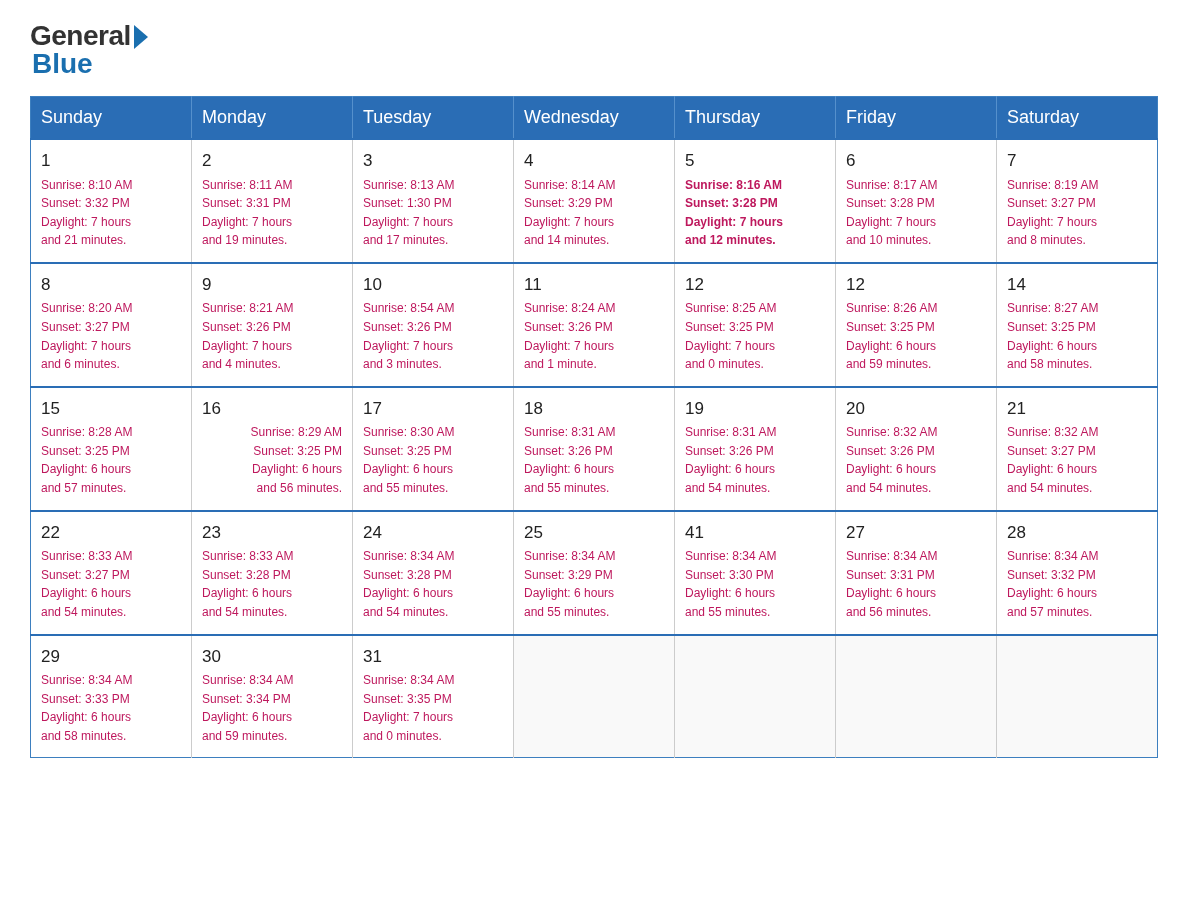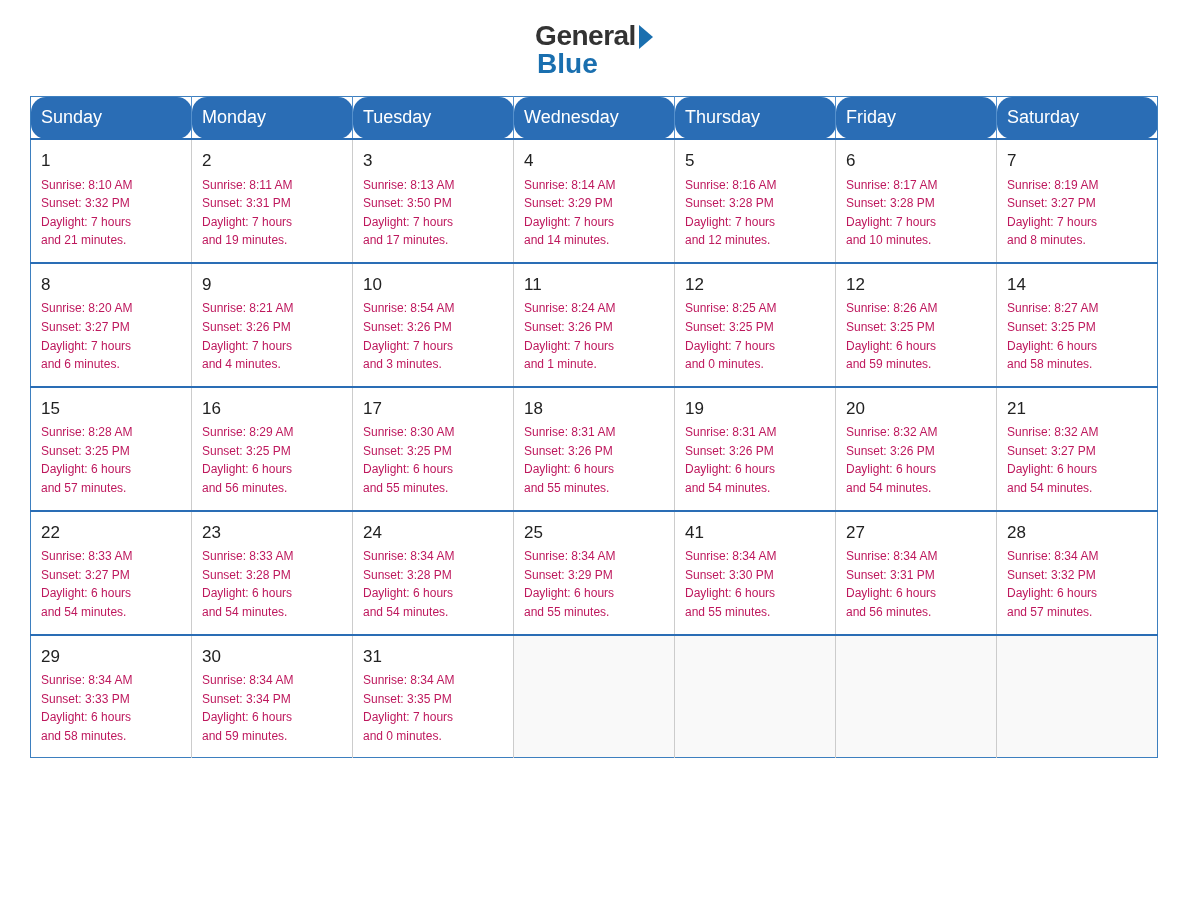--- a/index.html
+++ b/index.html
@@ -6,21 +6,21 @@
     body {
       font-family: Arial, sans-serif;
       background: #fff;
       color: #222;
       width: 1188px;
       min-height: 918px;
       padding: 20px 30px;
     }
     .header {
       display: flex;
-      justify-content: center;
+      justify-content: flex-start;
       align-items: flex-start;
       margin-bottom: 16px;
     }
     .logo {
       display: flex;
       flex-direction: column;
       align-items: flex-start;
     }
     .logo-top {
       display: flex;
@@ -68,21 +68,20 @@
       border: 1px solid #3d7fbf;
     }
     thead tr th {
       background-color: #2a6db5;
       color: #fff;
       padding: 10px 10px;
       text-align: left;
       font-size: 18px;
       font-weight: normal;
       border-right: 1px solid #5590cc;
-      border-radius: 15px;
     }
     thead tr th:last-child { border-right: none; }
     tbody tr {
       border-top: 2px solid #2a6db5;
     }
     tbody tr td {
       vertical-align: top;
       padding: 8px 10px 12px 10px;
       border-right: 1px solid #ccc;
       width: 14.28%;
@@ -143,34 +142,34 @@
         <td>
           <span class="day-num">2</span>
           <div class="day-info" style="white-space: pre-line;">Sunrise: 8:11 AM
 Sunset: 3:31 PM
 Daylight: 7 hours
 and 19 minutes.</div>
         </td>
         <td>
           <span class="day-num">3</span>
           <div class="day-info" style="white-space: pre-line;">Sunrise: 8:13 AM
-Sunset: 3:50 PM
+Sunset: 1:30 PM
 Daylight: 7 hours
 and 17 minutes.</div>
         </td>
         <td>
           <span class="day-num">4</span>
           <div class="day-info" style="white-space: pre-line;">Sunrise: 8:14 AM
 Sunset: 3:29 PM
 Daylight: 7 hours
 and 14 minutes.</div>
         </td>
         <td>
           <span class="day-num">5</span>
-          <div class="day-info" style="white-space: pre-line;">Sunrise: 8:16 AM
+          <div class="day-info" style="white-space: pre-line; font-weight: bold;">Sunrise: 8:16 AM
 Sunset: 3:28 PM
 Daylight: 7 hours
 and 12 minutes.</div>
         </td>
         <td>
           <span class="day-num">6</span>
           <div class="day-info" style="white-space: pre-line;">Sunrise: 8:17 AM
 Sunset: 3:28 PM
 Daylight: 7 hours
 and 10 minutes.</div>
@@ -237,21 +236,21 @@
       <tr>
         <td>
           <span class="day-num">15</span>
           <div class="day-info" style="white-space: pre-line;">Sunrise: 8:28 AM
 Sunset: 3:25 PM
 Daylight: 6 hours
 and 57 minutes.</div>
         </td>
         <td>
           <span class="day-num">16</span>
-          <div class="day-info" style="white-space: pre-line;">Sunrise: 8:29 AM
+          <div class="day-info" style="white-space: pre-line; text-align: right;">Sunrise: 8:29 AM
 Sunset: 3:25 PM
 Daylight: 6 hours
 and 56 minutes.</div>
         </td>
         <td>
           <span class="day-num">17</span>
           <div class="day-info" style="white-space: pre-line;">Sunrise: 8:30 AM
 Sunset: 3:25 PM
 Daylight: 6 hours
 and 55 minutes.</div>

